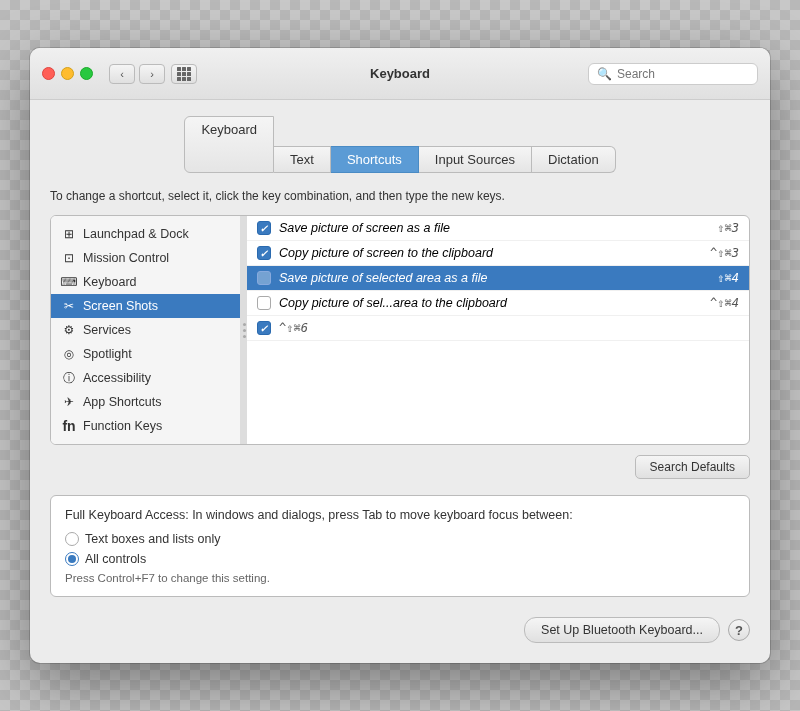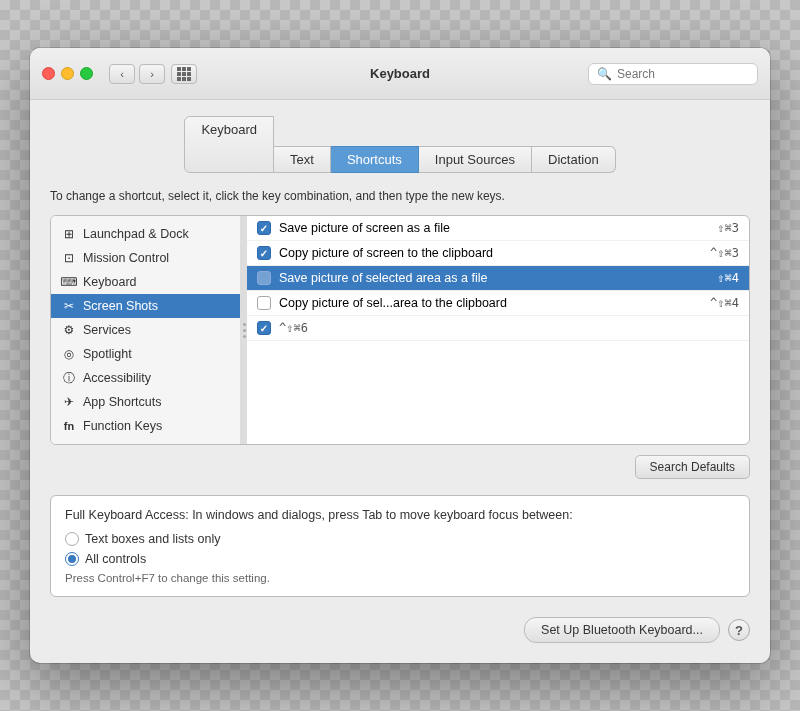--- a/index.html
+++ b/index.html
@@ -220,20 +220,21 @@
       overflow: hidden;
     }
 
     .shortcut-row {
       display: flex;
       align-items: flex-end;
       padding: 5px 10px;
       font-size: 12.5px;
       border-bottom: 1px solid #f0f0f0;
       gap: 8px;
+      font-style: italic;
     }
 
     .shortcut-row.selected {
       background: #3a7abf;
       color: white;
     }
 
     .shortcut-row.selected .shortcut-key { color: white; }
 
     .checkbox {
@@ -474,21 +475,21 @@
         </div>
         <div class="sidebar-item">
           <span class="sidebar-icon">ⓘ</span>
           <span>Accessibility</span>
         </div>
         <div class="sidebar-item">
           <span class="sidebar-icon">✈</span>
           <span>App Shortcuts</span>
         </div>
         <div class="sidebar-item">
-          <span class="sidebar-icon" style="font-size:11px;font-weight:bold;">fn</span>
+          <span class="sidebar-icon" style="font-size:14px;font-weight:bold;">fn</span>
           <span>Function Keys</span>
         </div>
       </div>
 
       <div class="resize-handle">
         <div class="resize-dots">
           <div class="resize-dot"></div>
           <div class="resize-dot"></div>
           <div class="resize-dot"></div>
         </div>

